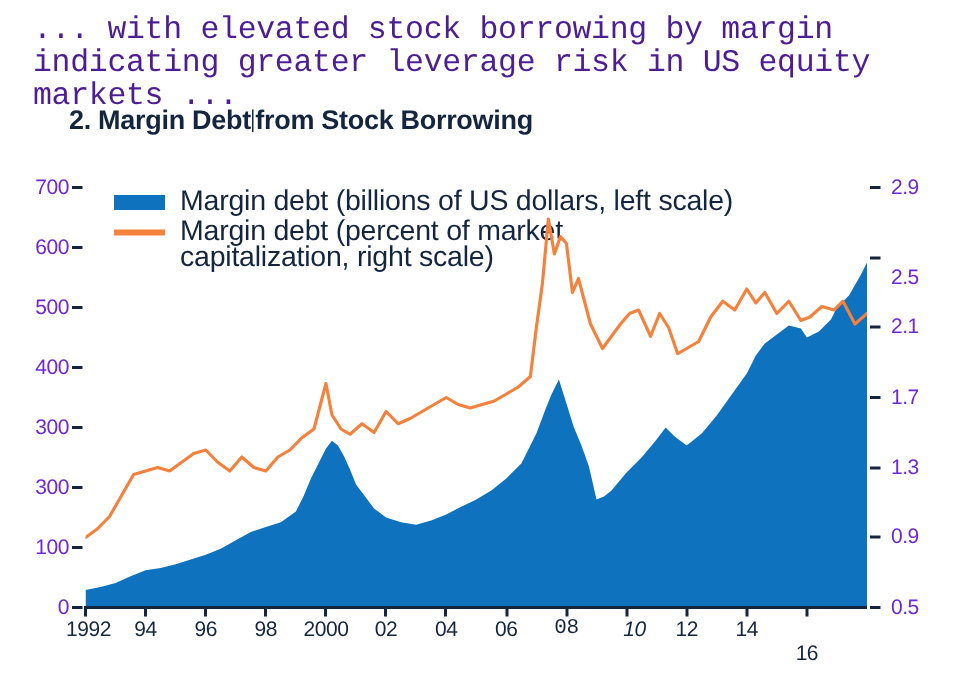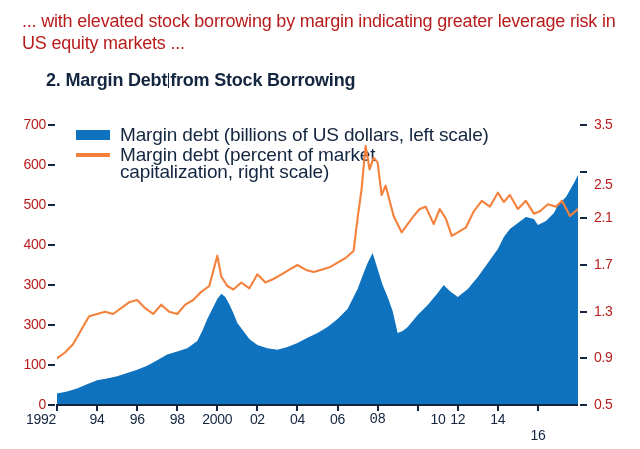--- a/index.html
+++ b/index.html
@@ -8,25 +8,26 @@
     background:#ffffff;
     font-family:"Liberation Sans", sans-serif;
     overflow:hidden;
     position:relative;
   }
   .page{position:relative;width:640px;height:449px;}
 
   .headline{
     position:absolute;
     left:22px; top:10px; width:600px;
-    color:#b91c1c;
-    font-size:18px;
+    color:#4c1d95;
+    font-size:21px;
     line-height:22px;
     font-weight:400;
     letter-spacing:-0.2px;
+    font-family:Liberation Mono, monospace;
   }
   .panel-title{
     position:absolute;
     left:46px; top:70px;
     color:#14263f;
     font-size:18px;
     font-weight:bold;
     letter-spacing:-0.2px;
     white-space:pre;
   }
@@ -62,21 +63,21 @@
   }
   .plot svg{display:block;}
 
   .axis-base{
     position:absolute;left:57px;top:404px;width:521px;height:2px;background:#14263f;
   }
 
   
   .ylab{
     position:absolute;
-    color:#b91c1c;
+    color:#6d28d9;
     font-size:14px;
     font-weight:400;
     letter-spacing:-0.3px;
     white-space:nowrap;
   }
   .ylab.left-side{left:0;width:46px;text-align:right;}
   .tick-l{
     position:absolute;left:48px;width:7px;height:2px;background:#14263f;
   }
   .ylab.right-side{left:594px;text-align:left;}
@@ -146,44 +147,44 @@
       <div class="ylab right-side" style="top: 349.333px;">0.9</div>
       <div class="tick-r" style="top: 357.333px;"></div>
       <div class="ylab right-side" style="top: 302.667px;">1.3</div>
       <div class="tick-r" style="top: 310.667px;"></div>
       <div class="ylab right-side" style="top: 256px;">1.7</div>
       <div class="tick-r" style="top: 264px;"></div>
       <div class="ylab right-side" style="top: 209.333px;">2.1</div>
       <div class="tick-r" style="top: 217.333px;"></div>
       <div class="ylab right-side" style="top: 176px;">2.5</div>
       <div class="tick-r" style="top: 170.667px;"></div>
-      <div class="ylab right-side" style="top: 116px;">3.5</div>
+      <div class="ylab right-side" style="top: 116px;">2.9</div>
       <div class="tick-r" style="top: 124px;"></div>
     </div>
   <div id="xtick-host">
       <div class="tick-x" style="left: 56px;"></div>
-      <div class="xlab" style="left: 41px;">1992</div>
+      <div class="xlab" style="left: 59px;">1992</div>
       <div class="tick-x" style="left: 96.0769px;"></div>
       <div class="xlab" style="left: 97.0769px;">94</div>
       <div class="tick-x" style="left: 136.154px;"></div>
       <div class="xlab" style="left: 137.154px;">96</div>
       <div class="tick-x" style="left: 176.231px;"></div>
       <div class="xlab" style="left: 177.231px;">98</div>
       <div class="tick-x" style="left: 216.308px;"></div>
       <div class="xlab" style="left: 217.308px;">2000</div>
       <div class="tick-x" style="left: 256.385px;"></div>
       <div class="xlab" style="left: 257.385px;">02</div>
       <div class="tick-x" style="left: 296.462px;"></div>
       <div class="xlab" style="left: 297.462px;">04</div>
       <div class="tick-x" style="left: 336.538px;"></div>
       <div class="xlab" style="left: 337.538px;">06</div>
       <div class="tick-x" style="left: 376.615px;"></div>
       <div class="xlab" style="left: 377.615px; font-family: Liberation Mono, monospace;">08</div>
       <div class="tick-x" style="left: 416.692px;"></div>
-      <div class="xlab" style="left: 438px;">10</div>
+      <div class="xlab" style="left: 423px; font-style: italic;">10</div>
       <div class="tick-x" style="left: 456.769px;"></div>
       <div class="xlab" style="left: 457.769px;">12</div>
       <div class="tick-x" style="left: 496.846px;"></div>
       <div class="xlab" style="left: 497.846px;">14</div>
       <div class="tick-x" style="left: 536.923px;"></div>
       <div class="xlab" style="left: 537.923px; margin-top: 16px;">16</div>
     </div>
 
 </div>
 

